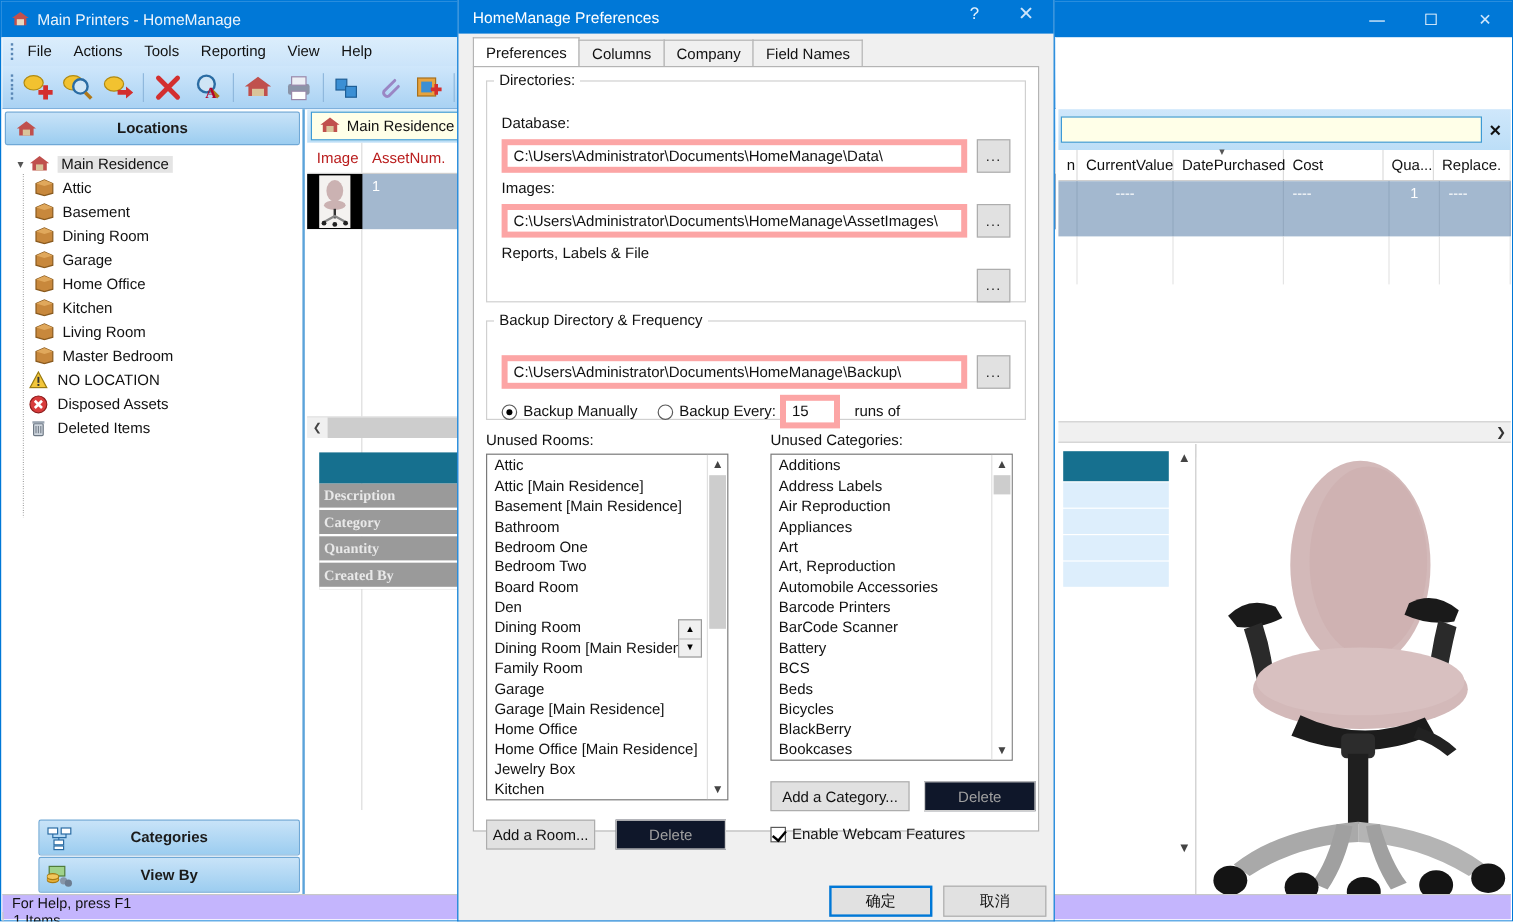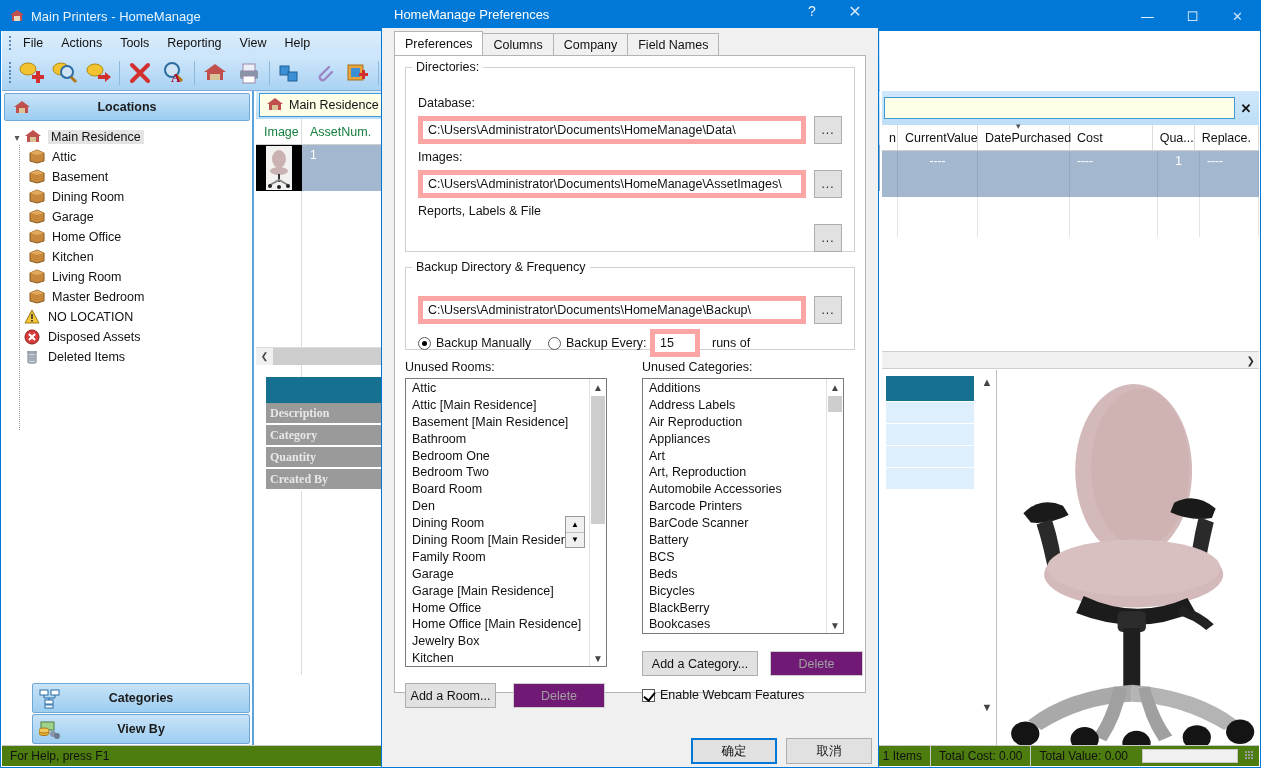--- a/index.html
+++ b/index.html
@@ -86,21 +86,21 @@
 
   
   .center-pane { position: absolute; left: 255px; top: 90px; width: 624px; bottom: 22px; background: #ffffff; }
   .tabstrip { height: 28px; background: linear-gradient(to bottom, #d9ecfb, #bcdef7); padding: 2px 3px; }
   .tab-active {
     display:inline-flex; align-items:center; height: 24px; padding: 0 10px 0 6px;
     background: #ffffe8; border: 1px solid #3d9ad6; font-size: 12.5px; color: #111;
   }
   .tab-active .tb-ico { width:18px; height:16px; margin-right:5px; position:relative; }
   .grid-head { display:flex; height: 26px; background: #ffffff; border-bottom: 1px solid #cfcfcf; }
-  .gh-cell { display:flex; align-items:center; padding: 0 8px; font-size: 12.5px; color:#15803d; border-right: 1px solid #dcdcdc; }
+  .gh-cell { display:flex; align-items:center; padding: 0 8px; font-size: 12.5px; color:#b91c1c; border-right: 1px solid #dcdcdc; }
   .grid-row { display:flex; height: 46px; background: #a3b8cf; }
   .gr-img { width: 46px; display:flex; align-items:center; justify-content:center; background:#000; }
   .gr-cell { display:flex; align-items:flex-start; padding: 3px 8px; font-size: 12px; color:#fff; border-right:1px solid #94a9c0; }
   .hscroll { position:absolute; left:0; right:0; height: 17px; background:#f0f0f0; border-top:1px solid #dcdcdc; display:flex; align-items:center; }
   .hs-arrow { width: 17px; height: 17px; display:flex; align-items:center; justify-content:center; font-size:9px; color:#444; background:#f0f0f0; }
   .hs-track { flex: 1; height: 17px; background: #cdcdcd; }
 
   .detail-labels { position: absolute; left: 10px; top: 286px; width: 130px; }
   .dl-teal { height: 26px; background:#16708f; }
   .dl-row { height: 22px; background:#9a9a9a; color:#e8e8e8;
@@ -125,21 +125,21 @@
   .rs-left { width: 96px; background:#fff; padding-top:6px; }
   .rs-chip { height: 21px; margin: 0 4px 1px 4px; background:#ddeefc; }
   .rs-chip.first { background:#16708f; height: 25px; }
   .rs-vscroll { width: 18px; background:#fff; position:relative; }
   .rs-vscroll .up { position:absolute; top:6px; left:0; right:0; text-align:center; font-size:11px; color:#444; }
   .rs-vscroll .dn { position:absolute; bottom:32px; left:0; right:0; text-align:center; font-size:11px; color:#444; }
   .rs-image { flex:1; background:#fff; border-left:1px solid #bdbdbd; display:flex; align-items:flex-start; justify-content:center; overflow:hidden; }
 
   
   .statusbar { position:absolute; left:1px; right:1px; bottom:1px; height:21px;
-    background:#4d7c0f; border-top:1px solid #c8c8c8; display:flex; align-items:center; font-size:12px; color:#111; }
+    background:#c4b5fd; border-top:1px solid #c8c8c8; display:flex; align-items:flex-start; font-size:12px; color:#111;flex-direction:column; }
   .sb-left { width: 380px; padding-left:8px; border-right:1px solid #c8c8c8; height:21px; display:flex; align-items:center;}
   .sb-spacer { flex:1; }
   .sb-cell { padding: 0 8px; border-left:1px solid #c8c8c8; height:21px; display:flex; align-items:center; }
   .sb-progress { width: 96px; height: 14px; border:1px solid #c8c8c8; background:#f0f0f0; margin: 0 6px; }
   .sb-grip { width: 12px; height: 12px; margin-right:3px; display:grid; grid-template-columns: repeat(3,3px); grid-template-rows: repeat(3,3px); }
   .sb-grip i { width:2px; height:2px; background:#9a9a9a; align-self:end; justify-self:end; }
 
   
   .dlg {
     position: absolute; left: 381px; top: 0; width: 498px; height: 768px;
@@ -172,21 +172,21 @@
   .lb-sb { position:absolute; right:0; top:0; bottom:0; width:17px; background:#ffffff; border-left:1px solid #e0e0e0; }
   .lb-sb .a { height: 16px; display:flex; align-items:center; justify-content:center; font-size:10px; color:#444; }
   .lb-sb .a.dn { position:absolute; bottom:0; left:0; right:0; }
   .lb-sb .thumb { position:absolute; left:1px; right:1px; background:#cdcdcd; }
 
   .spinner { position:absolute; width: 20px; height: 32px; border:1px solid #9a9a9a; background:#f0f0f0; display:flex; flex-direction:column; }
   .spinner div { flex:1; display:flex; align-items:center; justify-content:center; font-size:8px; color:#000; }
   .spinner div:first-child { border-bottom:1px solid #c0c0c0; }
 
   .btn { border:1px solid #adadad; background:#e1e1e1; font-size:12.5px; color:#111; display:flex; align-items:center; justify-content:center; }
-  .btn.disabled { color:#a0a0a0; background:#701a75; border-color:#cfcfcf;text-align:center; }
+  .btn.disabled { color:#a0a0a0; background:#0f172a; border-color:#cfcfcf;text-align:center; }
   .btn.primary { background:#e1e1e1; border:2px solid #0078d7; }
 
   .chk { display:inline-flex; align-items:center; font-size:12.5px; color:#111; }
   .chk .bx { width:13px; height:13px; border:1px solid #5a5a5a; background:#fff; margin-right:5px; position:relative; }
   .chk .bx.on::after { content:""; position:absolute; left:3px; top:0px; width:5px; height:9px; border:solid #000; border-width:0 2px 2px 0; transform: rotate(40deg); }
 
   .cjk { font-family: "DejaVu Sans", sans-serif; }
 </style>
 </head>
 <body>

